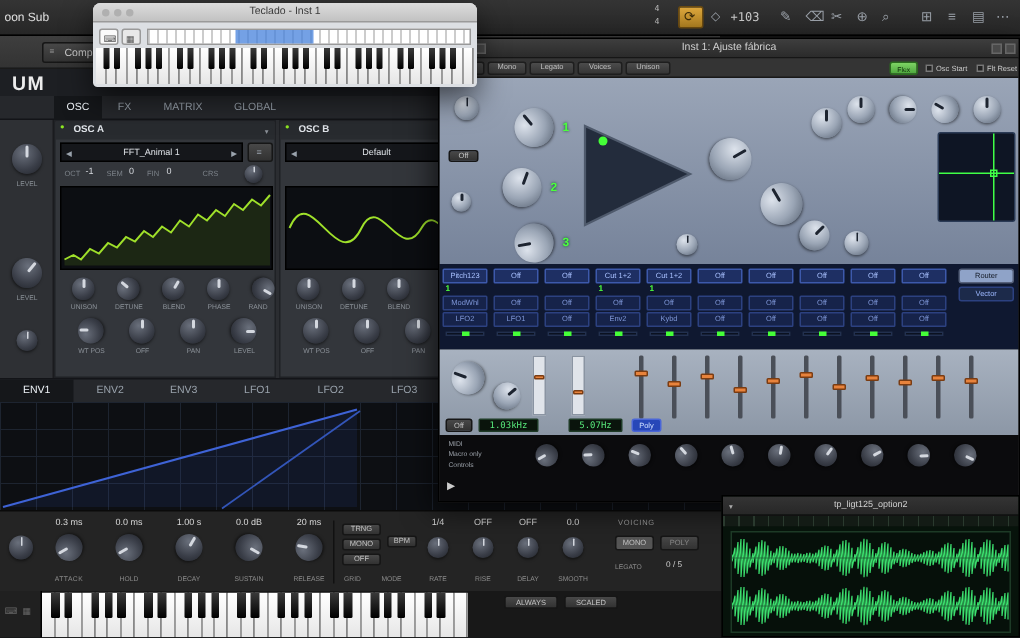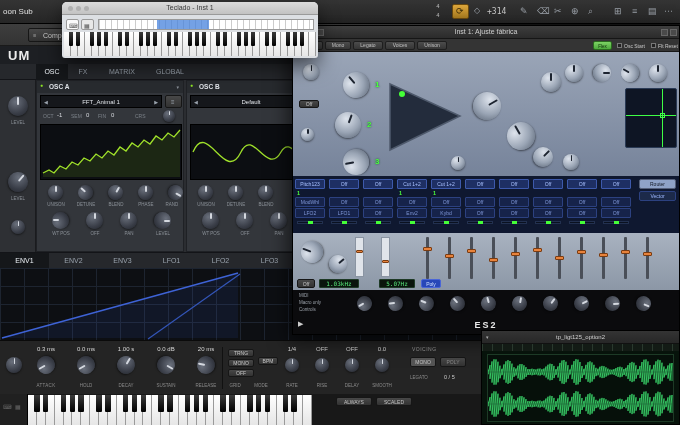--- a/index.html
+++ b/index.html
@@ -52,21 +52,21 @@
     <span class="icon t9" style="left:86px;top:5px">❐</span>
     <span class="icon t9" style="left:103px;top:5px">▤</span>
     <div style="left:430px;top:2px;width:16px;height:20px;text-align:center">
       <span class="t55 mono" style="left:0;top:1px;width:16px;color:#b8b8b8">4</span>
       <span class="t55 mono" style="left:0;top:10px;width:16px;color:#b8b8b8">4</span>
     </div>
     <div style="left:452px;top:4px;width:17px;height:15px;border-radius:2px;background:linear-gradient(#dca63c,#a97c20);border:1px solid #6a4a10;text-align:center">
       <span class="t9" style="left:3px;top:1px;color:#3a2a08">⟳</span>
     </div>
     <span class="icon t8" style="left:474px;top:6px">◇</span>
-    <span class="t8 mono" style="left:487px;top:7px;color:#c8c8c8">+314</span>
+    <span class="t8 mono" style="left:487px;top:7px;color:#c8c8c8">+103</span>
     <span class="icon t9" style="left:520px;top:6px">✎</span>
     <span class="icon t9" style="left:537px;top:6px">⌫</span>
     <span class="icon t9" style="left:554px;top:6px">✂</span>
     <span class="icon t9" style="left:571px;top:6px">⊕</span>
     <span class="icon t9" style="left:588px;top:6px">⌕</span>
     <span class="icon t9" style="left:614px;top:6px">⊞</span>
     <span class="icon t9" style="left:632px;top:6px">≡</span>
     <span class="icon t9" style="left:648px;top:6px">▤</span>
     <span class="icon t9" style="left:664px;top:6px">⋯</span>
   </div>
@@ -493,21 +493,20 @@
           <div class="knob dark" style="left: 95px; top: 6px; width: 15px; height: 15px; position: absolute; transform: rotate(-94deg);"></div>
           <div class="knob dark" style="left: 126px; top: 6px; width: 15px; height: 15px; position: absolute; transform: rotate(-68deg);"></div>
           <div class="knob dark" style="left: 157px; top: 6px; width: 15px; height: 15px; position: absolute; transform: rotate(-42deg);"></div>
           <div class="knob dark" style="left: 188px; top: 6px; width: 15px; height: 15px; position: absolute; transform: rotate(-16deg);"></div>
           <div class="knob dark" style="left: 219px; top: 6px; width: 15px; height: 15px; position: absolute; transform: rotate(10deg);"></div>
           <div class="knob dark" style="left: 250px; top: 6px; width: 15px; height: 15px; position: absolute; transform: rotate(36deg);"></div>
           <div class="knob dark" style="left: 281px; top: 6px; width: 15px; height: 15px; position: absolute; transform: rotate(62deg);"></div>
           <div class="knob dark" style="left: 312px; top: 6px; width: 15px; height: 15px; position: absolute; transform: rotate(88deg);"></div>
           <div class="knob dark" style="left: 343px; top: 6px; width: 15px; height: 15px; position: absolute; transform: rotate(114deg);"></div>
         </div>
-      <span class="t9 b ctr" style="left:0;top:30px;width:386px;color:#e8e8e8;letter-spacing:2px">ES2</span>
     </div>
   </div>
 
   <div style="left:481px;top:330px;width:199px;height:95px;background:#0a140d;border:1px solid #000;z-index:6;overflow:hidden">
     <div style="left:0;top:0;width:197px;height:13px;background:linear-gradient(#343434,#272727);border-bottom:1px solid #111">
       <span class="t5" style="left:4px;top:3px;color:#aaa">▾</span>
       <span class="t6 ctr" style="left:20px;top:3px;width:157px;color:#d0d0d0">tp_ligt125_option2</span>
     </div>
     <div style="left:0;top:13px;width:197px;height:7px;background:#131b15;background-image:repeating-linear-gradient(90deg,#2a3a2e 0,#2a3a2e 1px,transparent 1px,transparent 10px)"></div>
     <div style="left:0;top:20px;width:197px;height:74px;background:#07130b">

